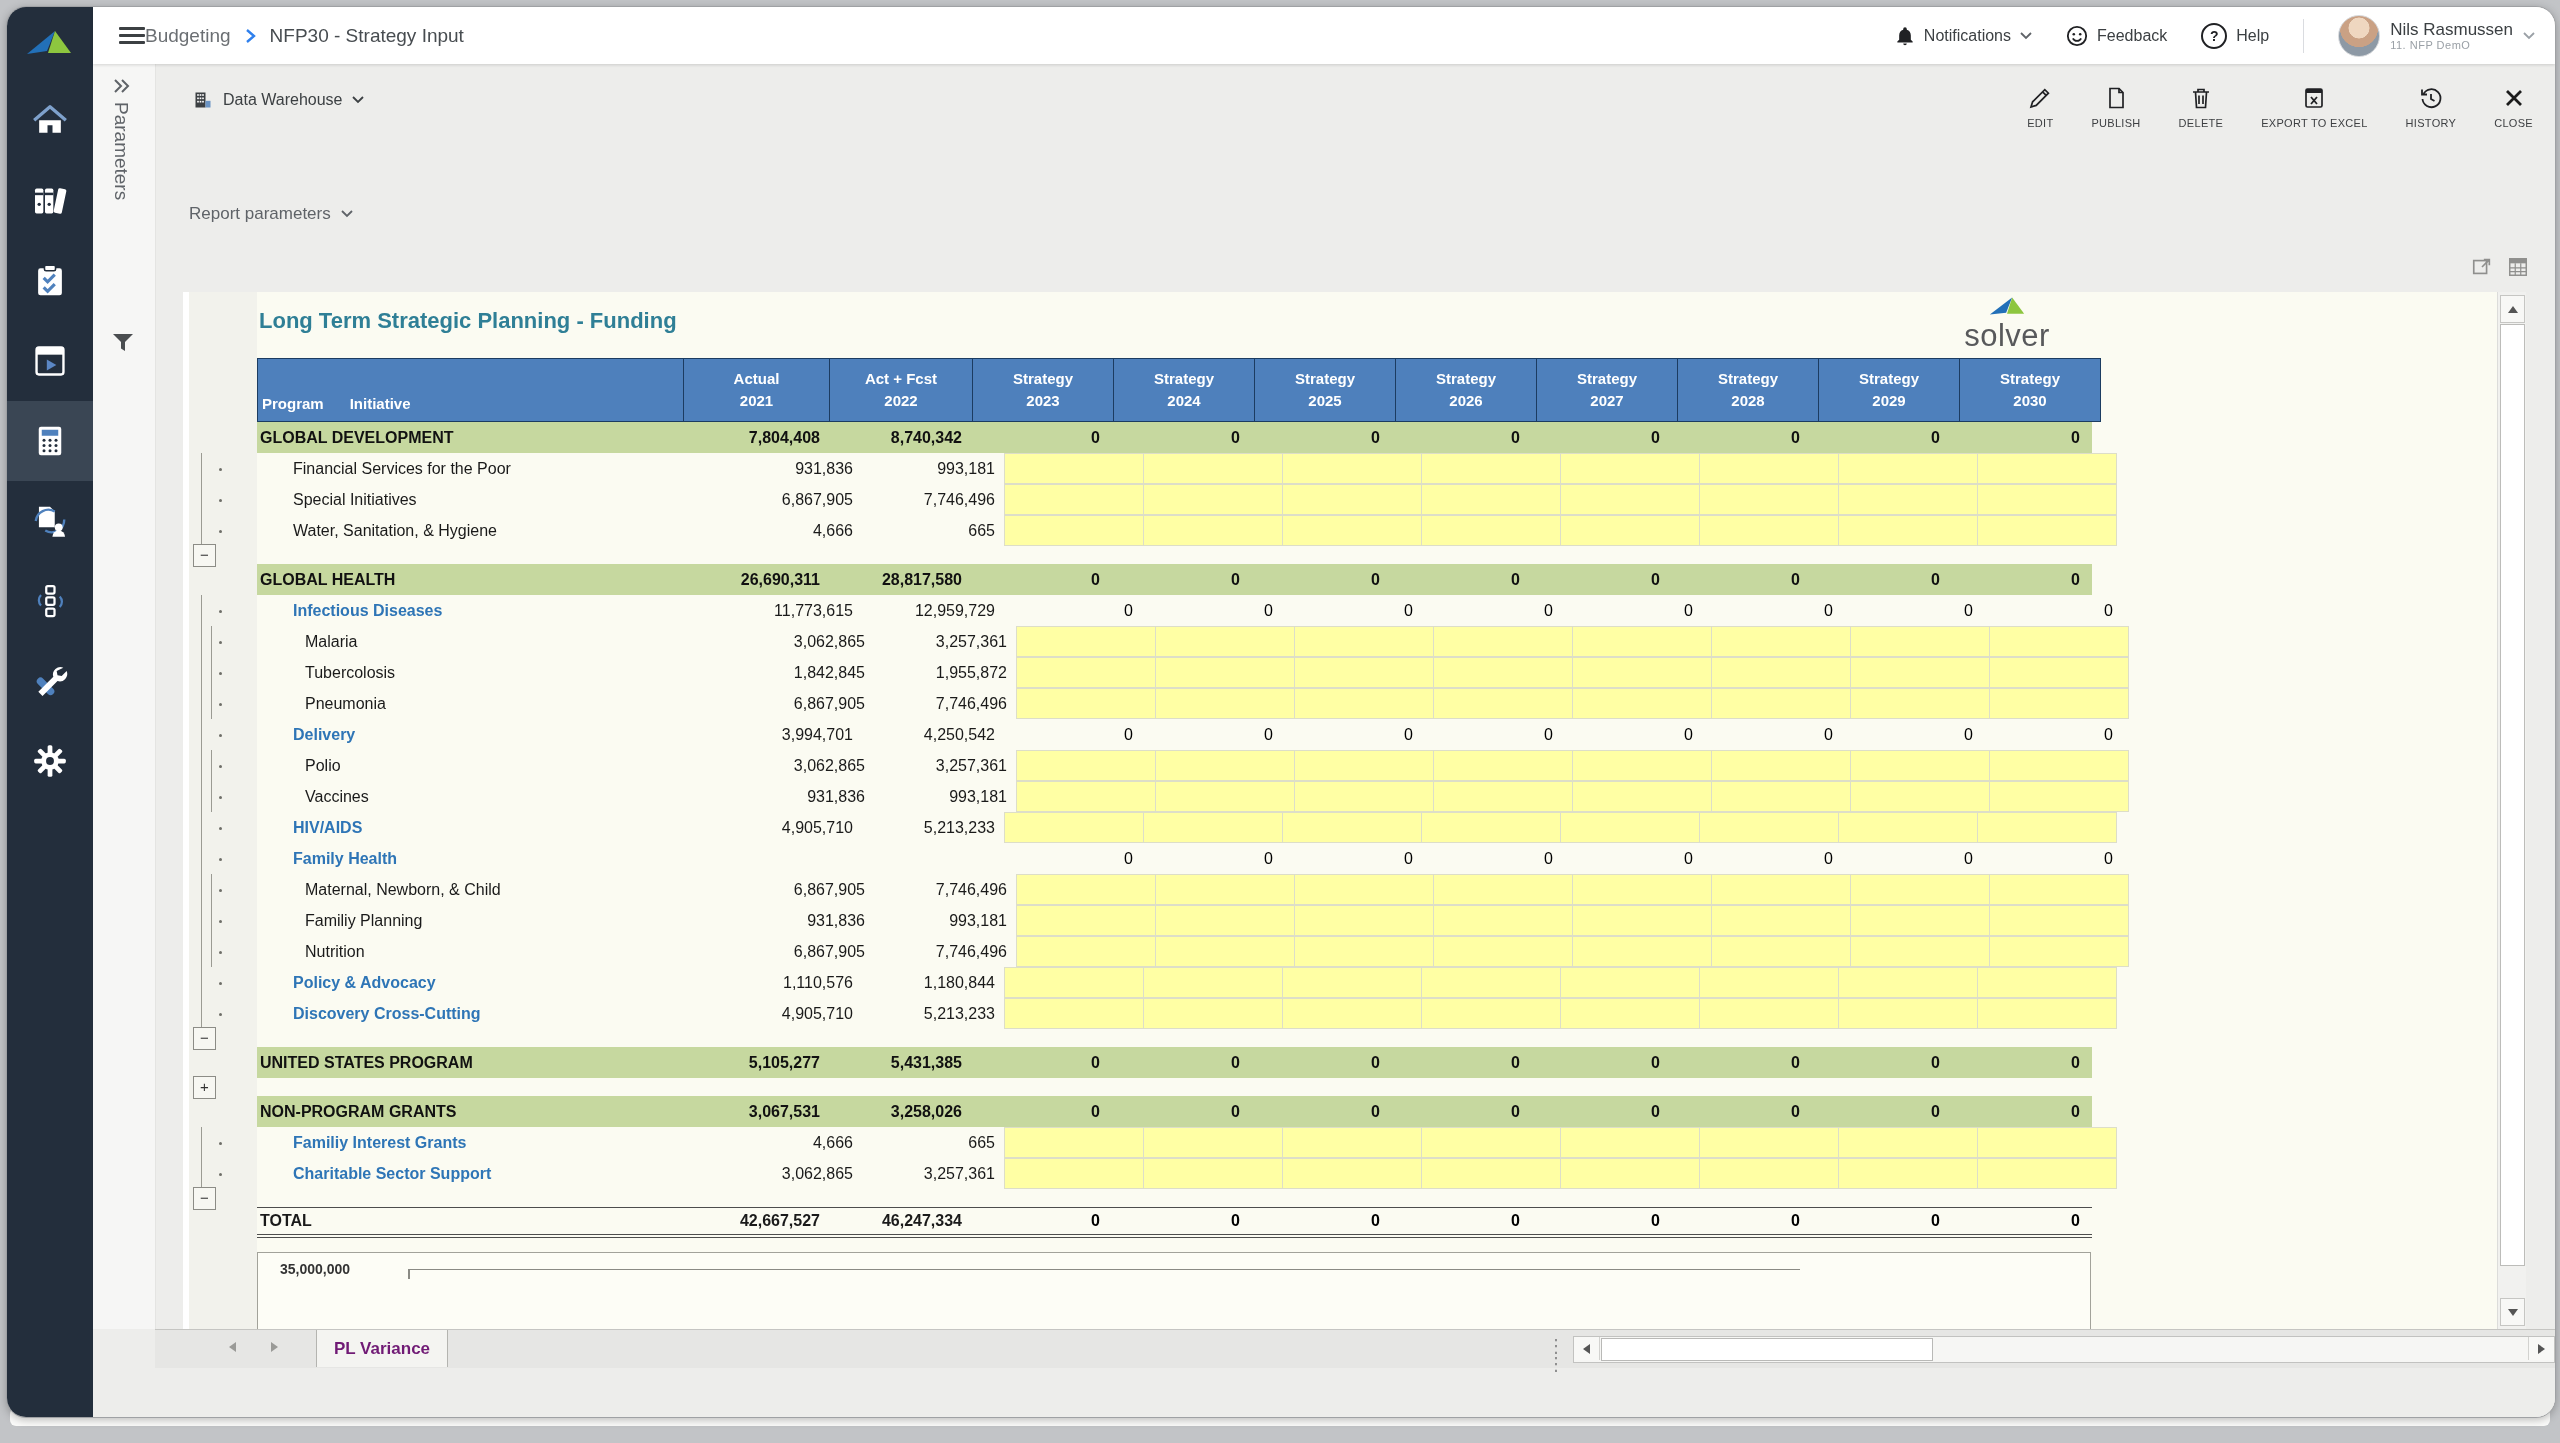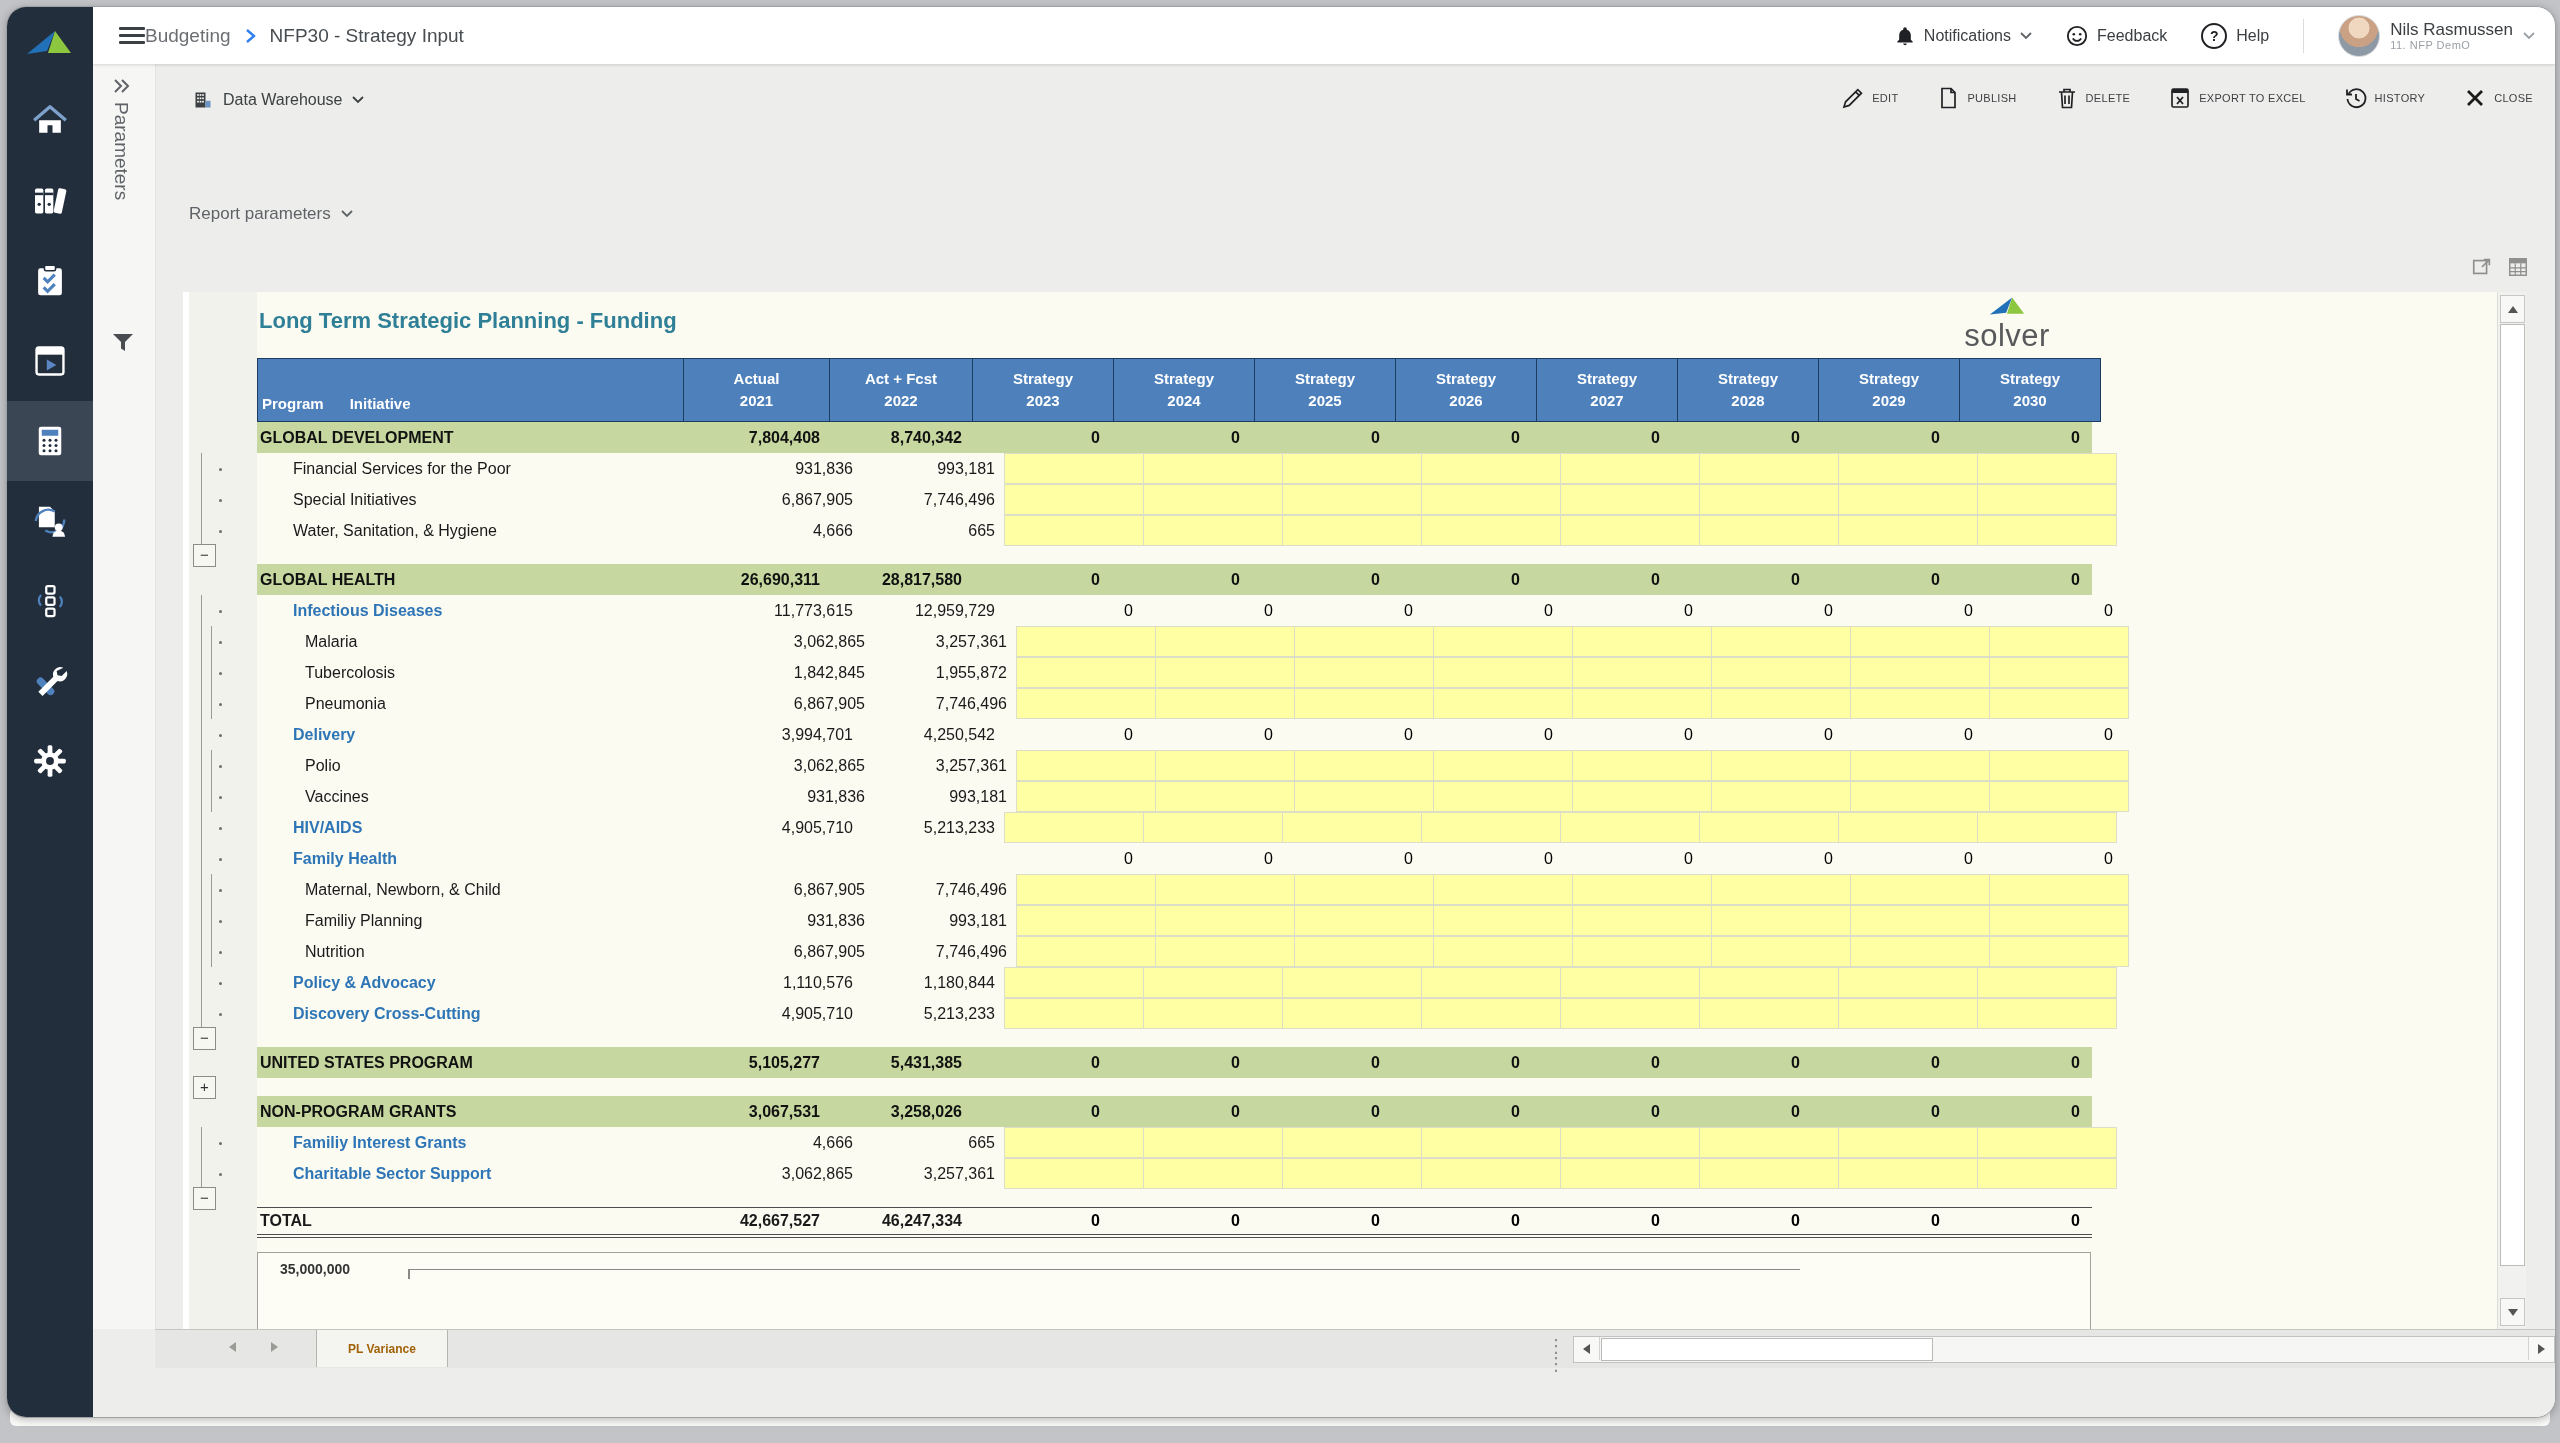--- a/index.html
+++ b/index.html
@@ -33,21 +33,21 @@
          font-size:14px;font-weight:bold;color:#202124;}
   
   .content{position:absolute;left:86px;top:57px;width:2462px;height:1353px;background:#ededeb;}
   .params{position:absolute;left:0;top:0;width:62px;height:1265px;background:#f6f6f5;border-right:1px solid #e4e4e2;}
   .pexpand{margin:14px 0 8px 20px;color:#5f6368;cursor:pointer;}
   .vlabel{writing-mode:vertical-rl;font-size:19px;color:#5f6368;margin-left:17px;height:205px;}
   .funnel{margin:26px 0 0 19px;cursor:pointer;}
   .src{position:absolute;left:100px;top:26px;display:flex;align-items:center;gap:10px;font-size:16px;font-weight:500;
        color:#3c4043;cursor:pointer;}
   .actions{position:absolute;right:22px;top:22px;display:flex;gap:38px;}
-  .act{display:flex;align-items:center;gap:7px;cursor:pointer;}
+  .act{display:flex;flex-direction:column;align-items:center;gap:7px;cursor:pointer;}
   .act .lab{font-size:11px;font-weight:500;color:#3d3f42;letter-spacing:.3px;}
   .rparams{position:absolute;left:96px;top:140px;display:flex;align-items:center;gap:10px;font-size:17px;color:#5f6368;cursor:pointer;}
   .cicons{position:absolute;right:26px;top:192px;display:flex;gap:14px;}
   .cicons span{cursor:pointer;}
   
   .viewport{position:absolute;left:90px;top:228px;width:2308px;height:1037px;background:#fbfbf2;
             border-left:6px solid #fff;overflow:hidden;}
   .gutterbg{position:absolute;left:0;top:0;bottom:0;width:68px;background:#f2f2ec;}
   .rtitle{position:absolute;left:70px;top:16px;font-size:22px;font-weight:bold;color:#2f7f96;}
   .rlogo{position:absolute;left:1738px;top:2px;width:160px;text-align:center;}
@@ -98,21 +98,21 @@
   .tri-left{width:0;height:0;border-top:5px solid transparent;border-bottom:5px solid transparent;border-right:7px solid #555;}
   .tri-right{width:0;height:0;border-top:5px solid transparent;border-bottom:5px solid transparent;border-left:7px solid #555;}
   .vthumb{position:absolute;left:2px;top:32px;width:23px;height:940px;background:#fff;border:1px solid #bcbcb9;cursor:grab;}
   
   .tabstrip{position:absolute;left:62px;top:1265px;right:0;height:38px;background:#e6e6e4;border-top:1px solid #c5c5c2;}
   .tnav{position:absolute;top:12px;cursor:pointer;}
   .tnav.l{left:74px;} .tnav.r{left:116px;}
   .tnav .tri-left,.tnav .tri-right{border-right-color:#9a9a97;border-left-color:#9a9a97;}
   .tab{position:absolute;left:161px;top:0;width:130px;height:37px;background:#f4f4f1;border-left:1px solid #b4b4b0;
        border-right:1px solid #b4b4b0;display:flex;align-items:center;justify-content:center;
-       font-size:12px;font-weight:bold;color:#a16207;cursor:pointer;}
+       font-size:17px;font-weight:bold;color:#701a75;cursor:pointer;}
   .dots{position:absolute;left:1392px;top:7px;color:#8a8a8a;font-size:18px;line-height:1;cursor:grab;}
   .hscroll{position:absolute;left:1418px;top:6px;width:980px;height:25px;background:#f6f6f4;border:1px solid #c2c2c0;}
   .hbtn{position:absolute;top:0;width:25px;height:23px;background:#f8f8f6;display:flex;align-items:center;justify-content:center;cursor:pointer;}
   .hbtn.l{left:0;border-right:1px solid #d2d2cf;}
   .hbtn.r{right:0;border-left:1px solid #d2d2cf;}
   .hthumb{position:absolute;left:27px;top:1px;width:330px;height:21px;background:#fff;border:1px solid #b9b9b7;cursor:grab;}
   
   .footerbar{position:absolute;left:0;right:0;top:1303px;height:50px;background:#2b3744;display:flex;align-items:center;
              justify-content:center;gap:12px;cursor:pointer;}
   .footerbar .ft{font-size:17px;color:#8f969e;}

